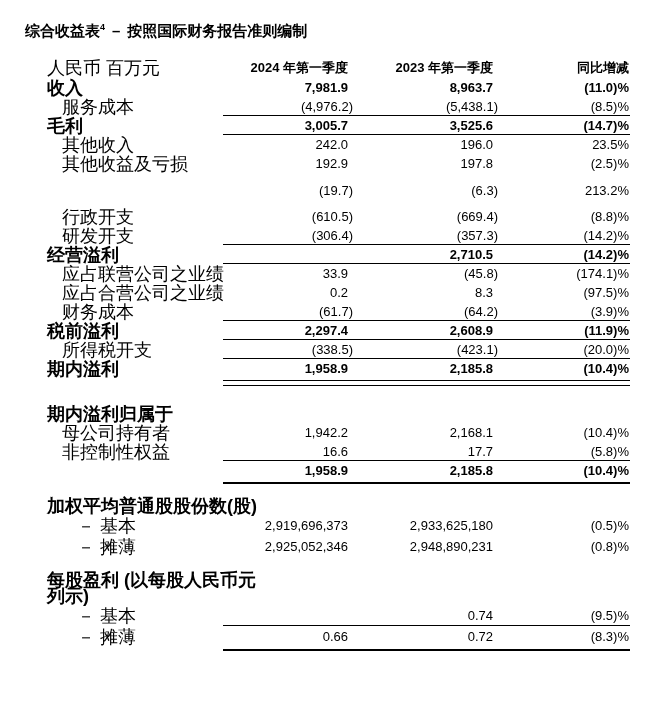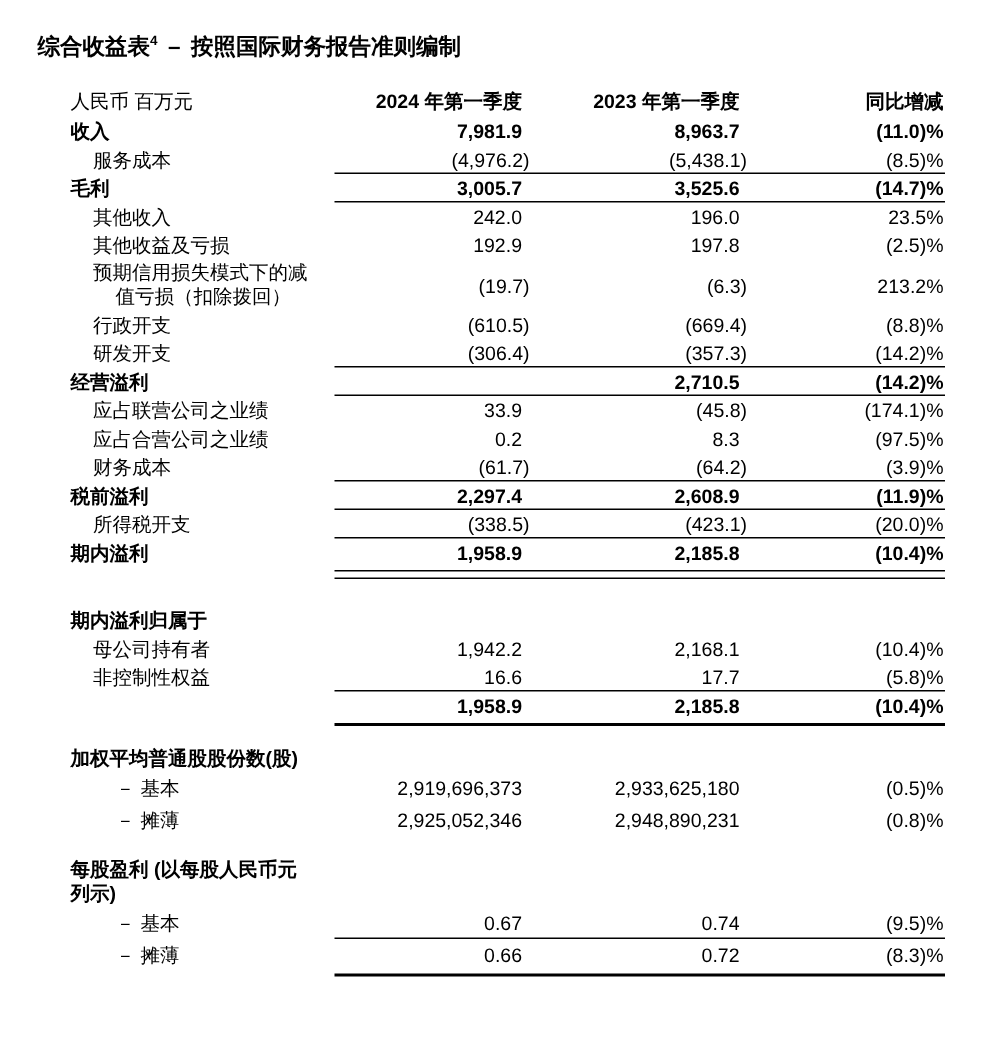--- a/index.html
+++ b/index.html
@@ -10,21 +10,21 @@
   }
   .page{position:relative;width:664px;height:701px;background:#ffffff;overflow:hidden;}
   .title{position:absolute;top:22px;left:25px;font-size:15px;font-weight:bold;white-space:nowrap;}
   .title sup{font-size:9px;font-weight:bold;vertical-align:super;}
   .title .dash{display:inline-block;margin:0 7px;}
   .table{position:absolute;top:58px;left:0;width:664px;}
   .row{position:relative;height:19px;}
   .row.header{height:20px;}
   .lbl{
     position:absolute;top:0;bottom:0;display:flex;flex-direction:column;justify-content:center;
-    font-size:13px;line-height:16px;white-space:nowrap;
+    font-size:18px;line-height:16px;white-space:nowrap;
   }
   .row.bold .lbl,.row.bold .val,.bold{font-weight:bold;}
   .val{
     position:absolute;top:0;bottom:0;display:flex;align-items:center;justify-content:flex-end;
     font-size:13px;box-sizing:border-box;white-space:nowrap;
   }
   .v1{left:210px;width:143px;}
   .v2{left:353px;width:145px;}
   .pct{left:498px;width:131px;}
   .pad{padding-right:5px;}
@@ -86,24 +86,20 @@
         </div>
         <div class="row" style="height: 19px;">
           <div class="lbl" style="left: 62px;">
             <div>其他收益及亏损</div>
           </div>
           <div class="val v1 pad">192.9</div>
           <div class="val v2 pad">197.8</div>
           <div class="val pct">(2.5)%</div>
         </div>
         <div class="row" style="height: 34px;">
-          <div class="lbl" style="left: 62px;">
-            <div>预期信用损失模式下的减</div>
-            <div style="padding-left: 15px;">值亏损（扣除拨回）</div>
-          </div>
           <div class="val v1">(19.7)</div>
           <div class="val v2">(6.3)</div>
           <div class="val pct">213.2%</div>
         </div>
         <div class="row" style="height: 19px;">
           <div class="lbl" style="left: 62px;">
             <div>行政开支</div>
           </div>
           <div class="val v1">(610.5)</div>
           <div class="val v2">(669.4)</div>
@@ -233,21 +229,20 @@
         <div class="row bold" style="height: 34px; margin-top: 14px;">
           <div class="lbl" style="left: 47px;">
             <div>每股盈利 (以每股人民币元</div>
             <div style="padding-left: 0px;">列示)</div>
           </div>
         </div>
         <div class="row" style="height: 21px;">
           <div class="lbl" style="left: 77px;">
             <div>－ 基本</div>
           </div>
-          <div class="val v1 pad">0.67</div>
           <div class="val v2 pad">0.74</div>
           <div class="val pct">(9.5)%</div>
           <div class="rule thin"></div>
         </div>
         <div class="row" style="height: 21px;">
           <div class="lbl" style="left: 77px;">
             <div>－ 摊薄</div>
           </div>
           <div class="val v1 pad">0.66</div>
           <div class="val v2 pad">0.72</div>

